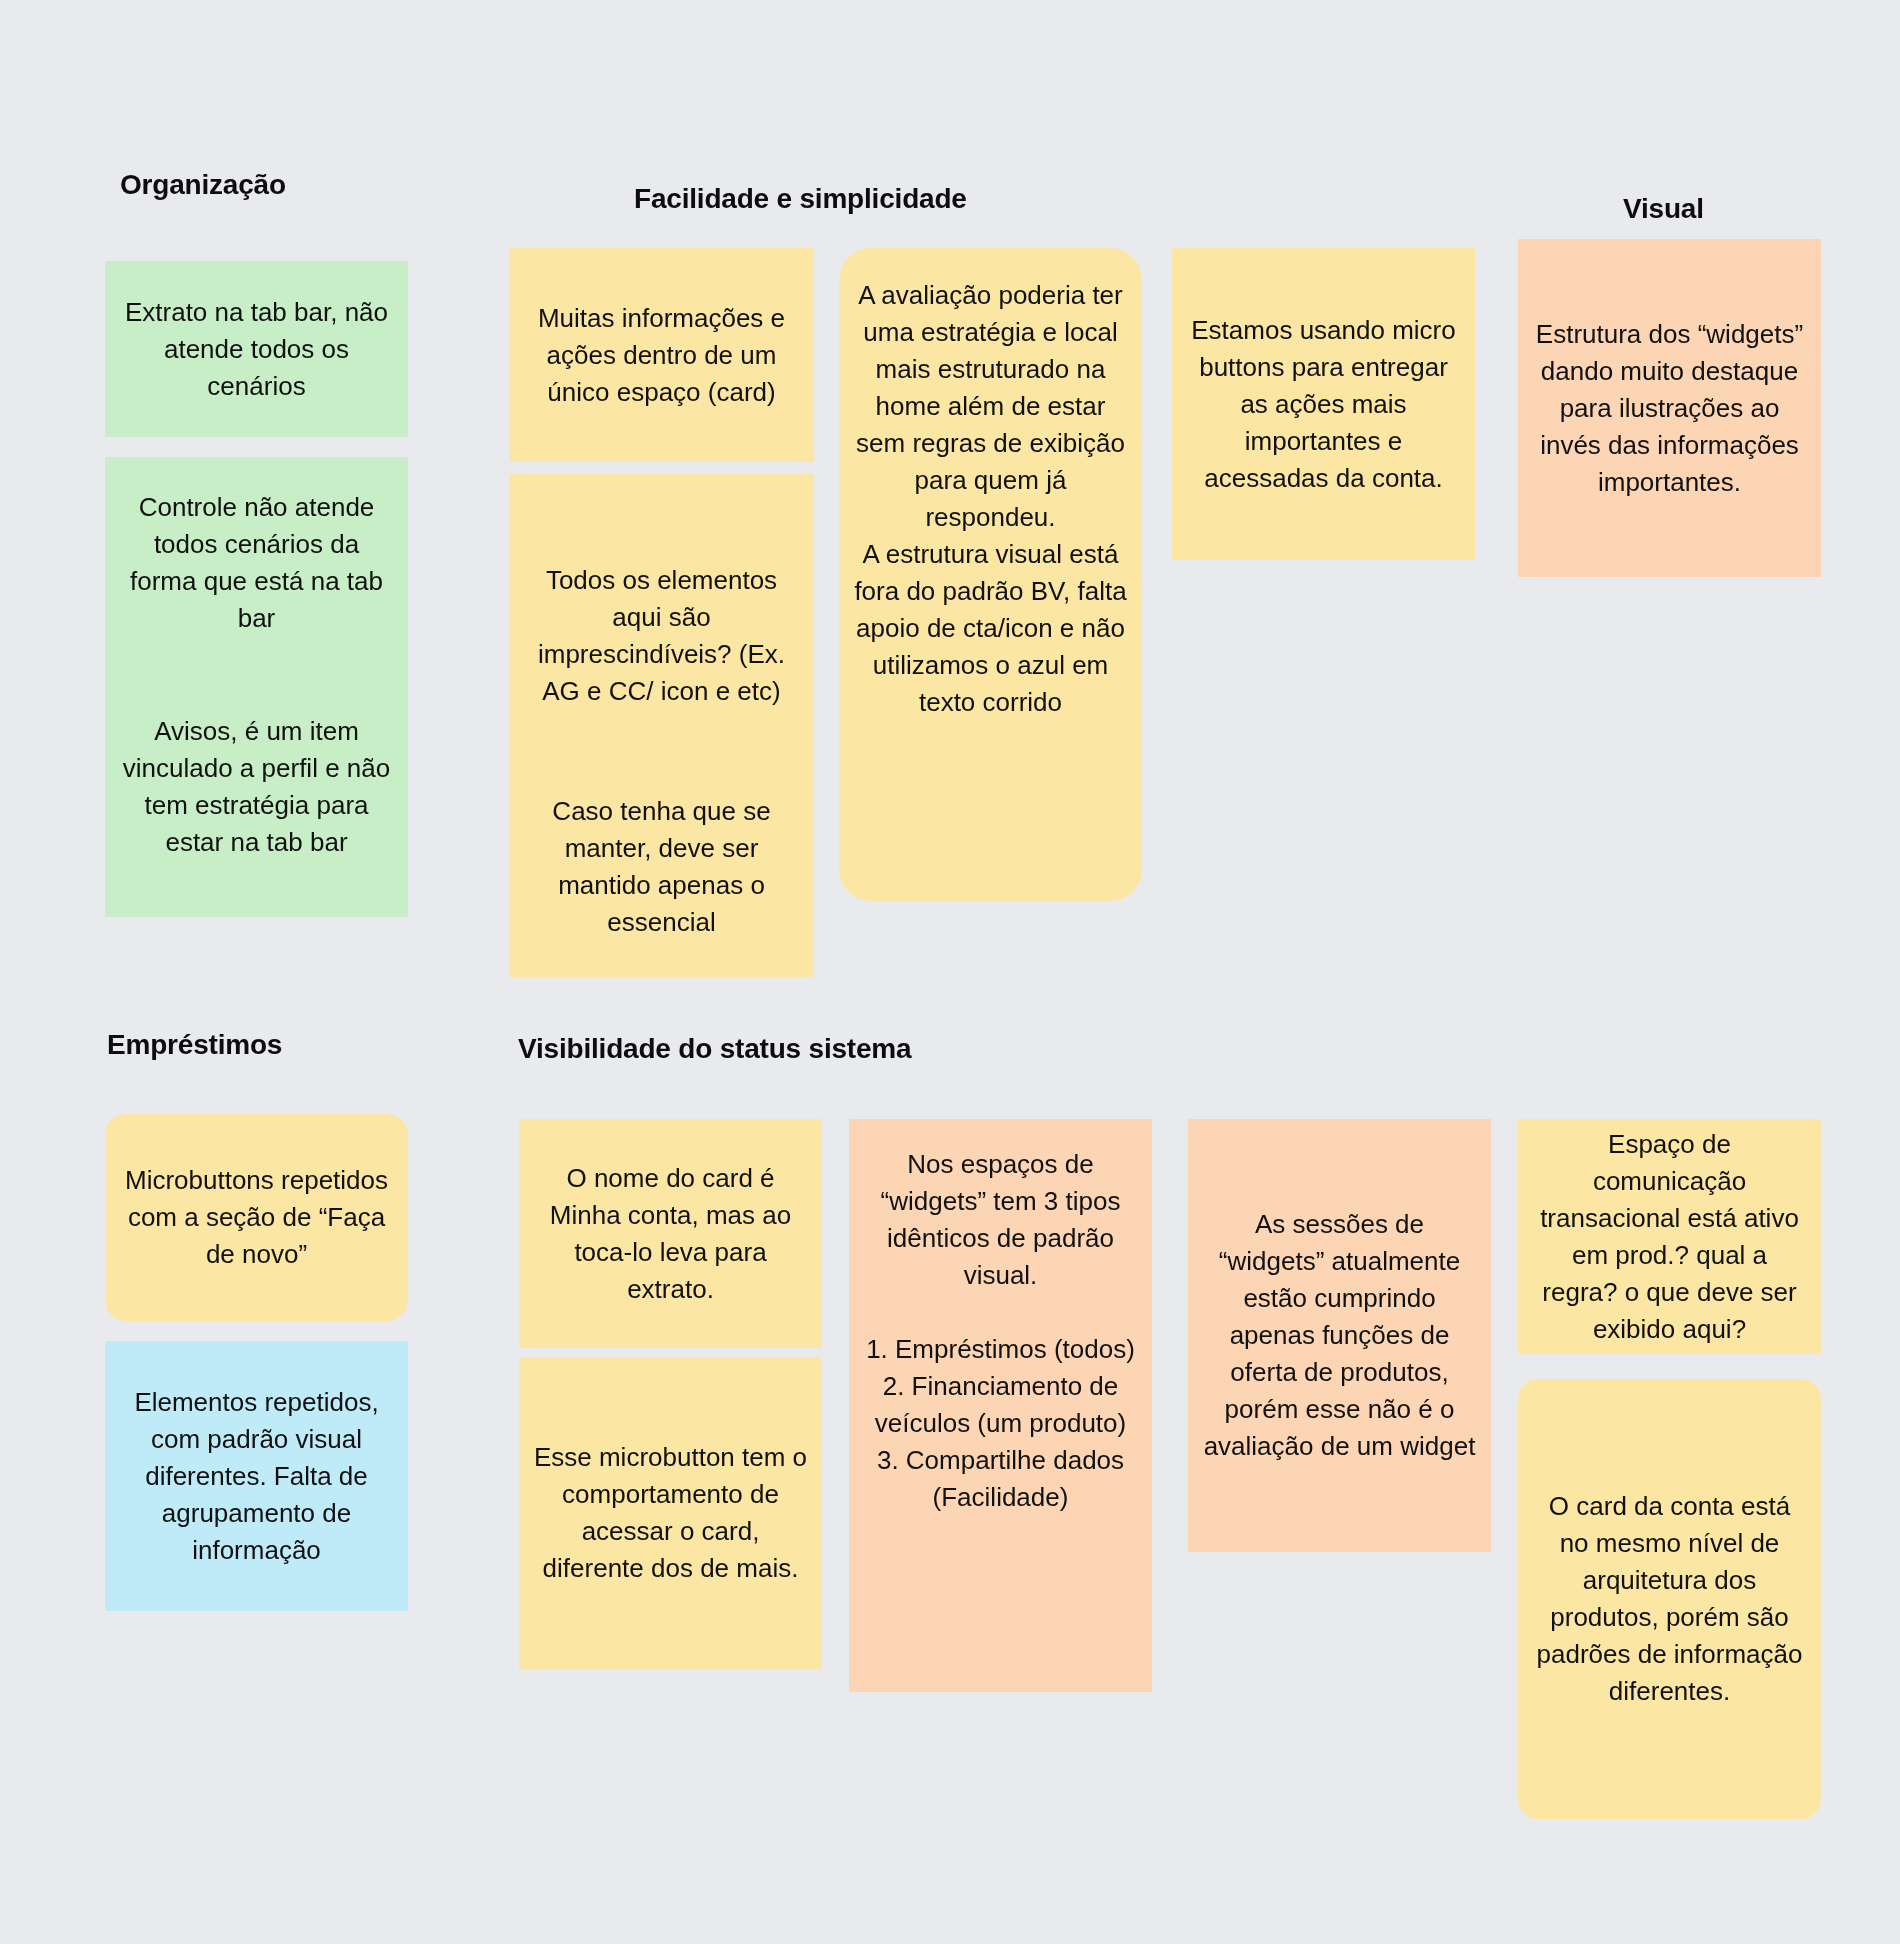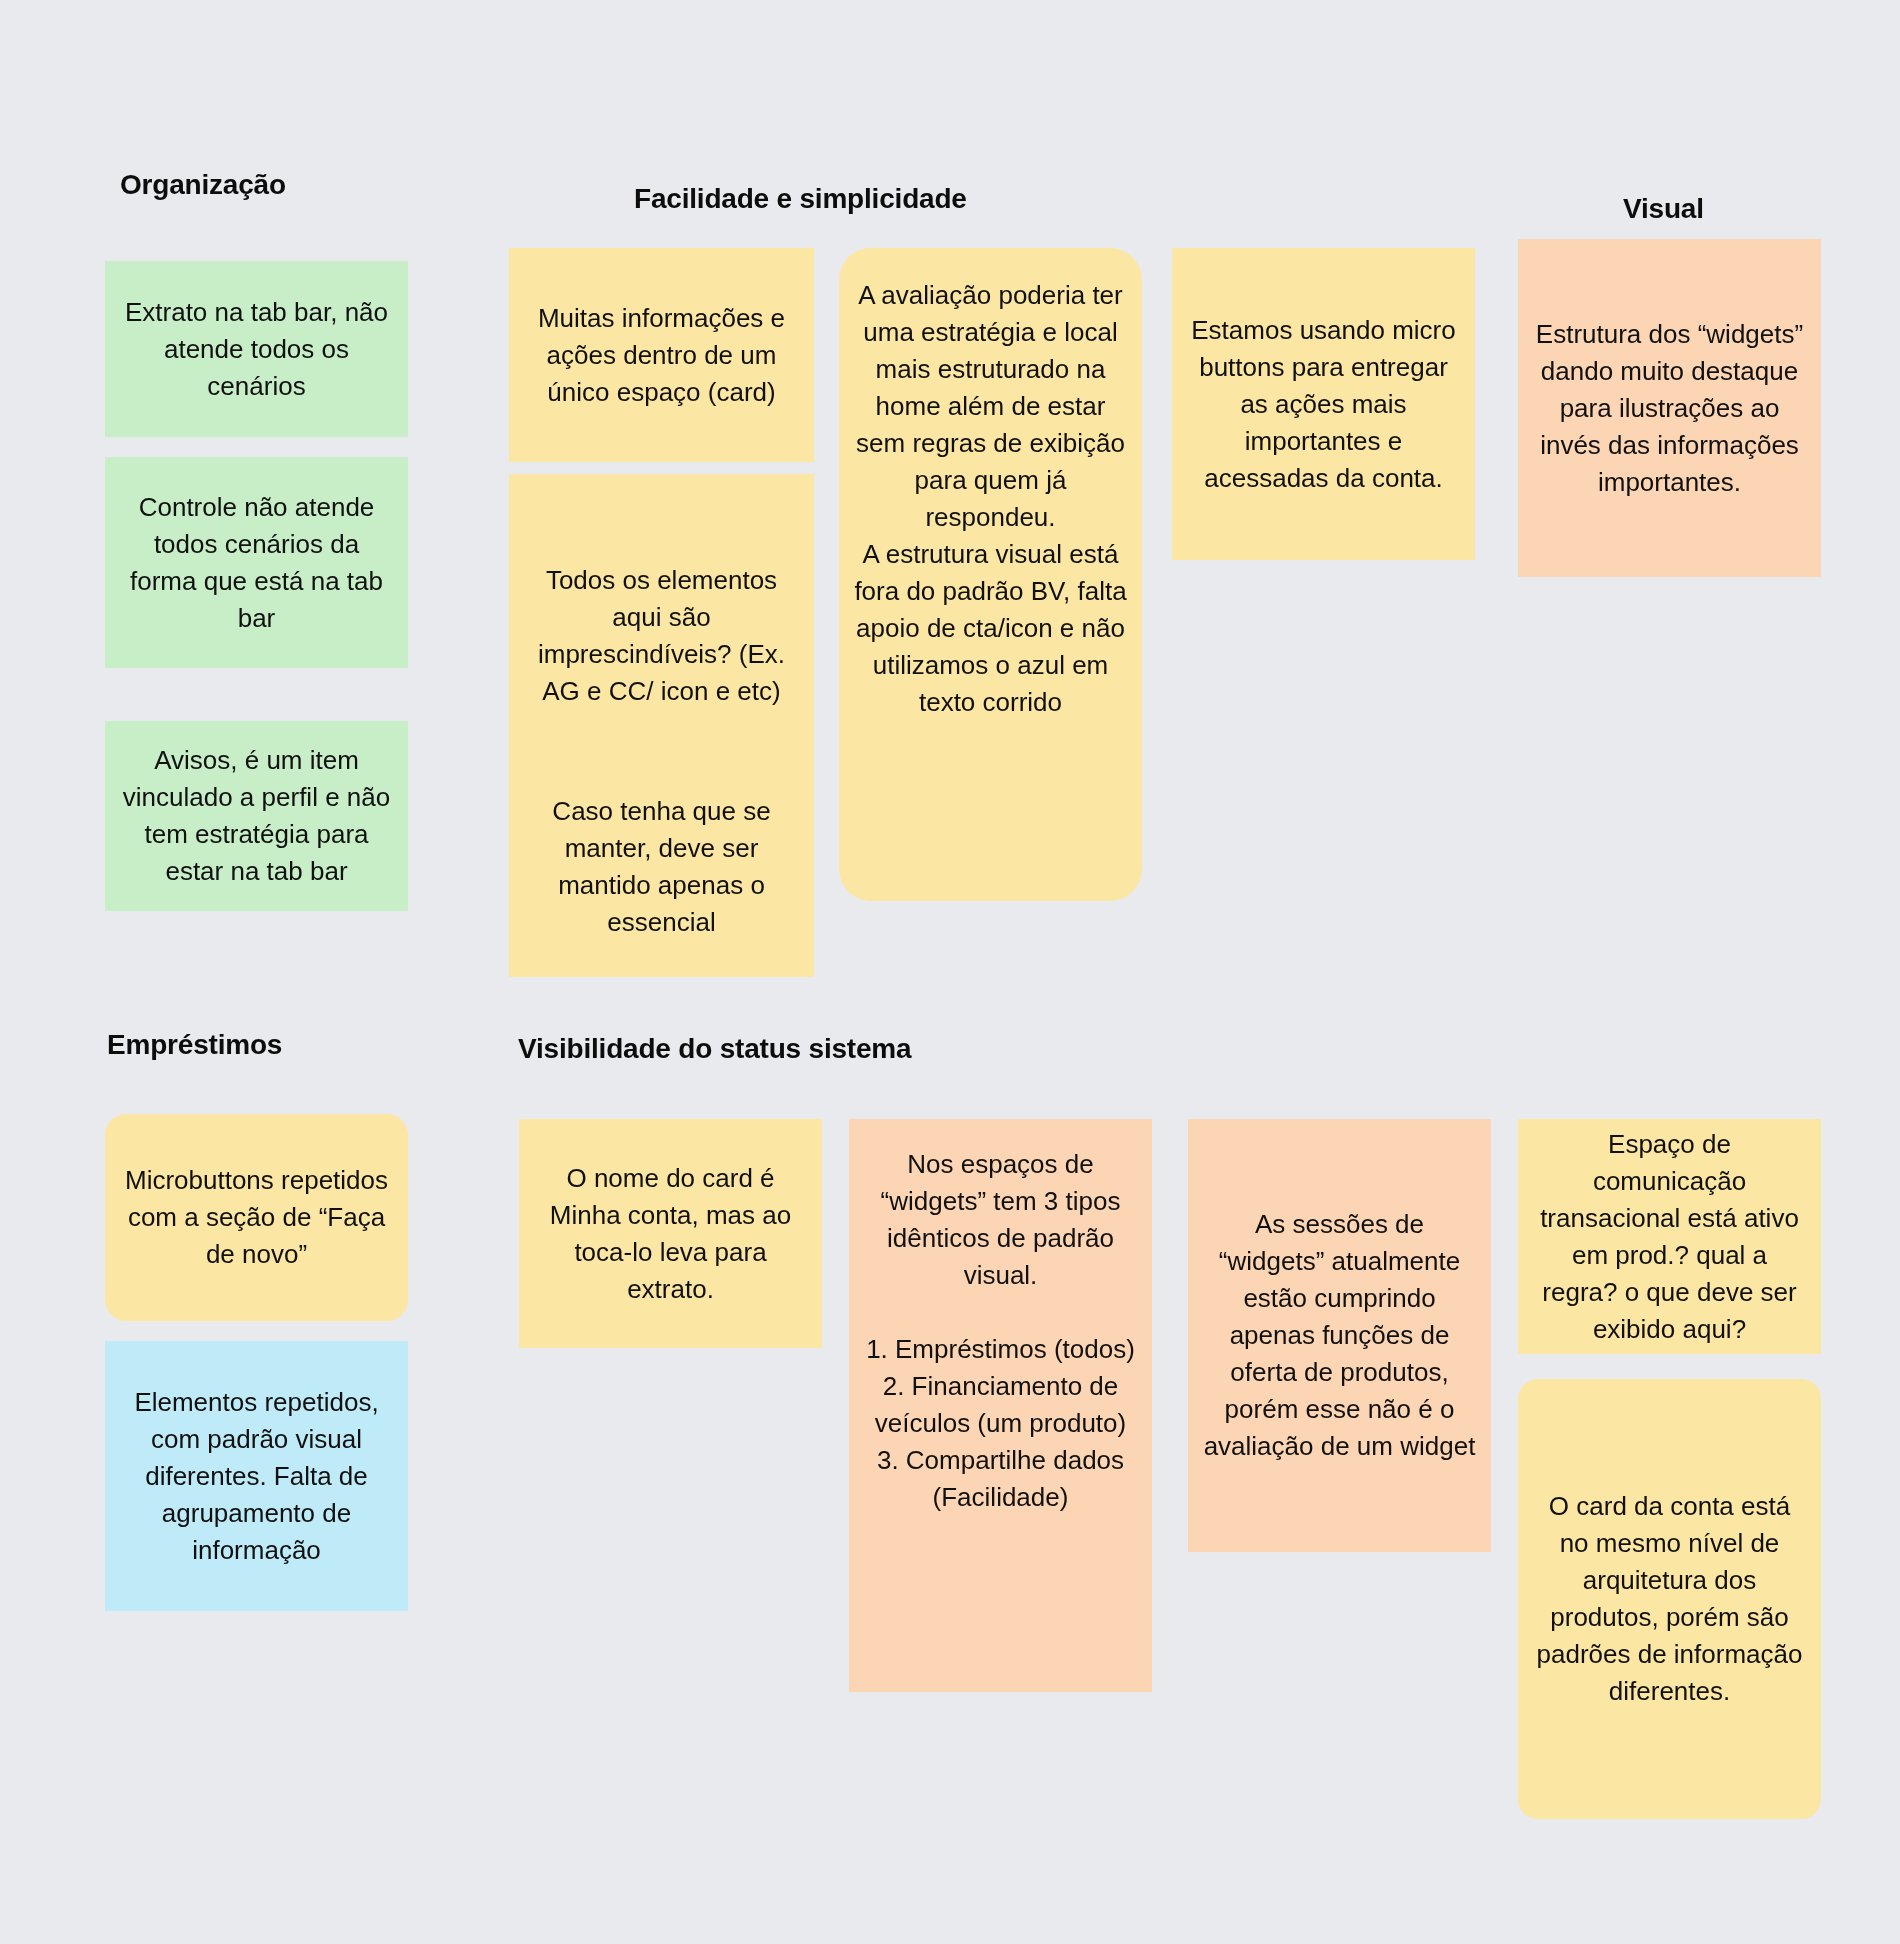--- a/index.html
+++ b/index.html
@@ -66,41 +66,42 @@
   <div class="section-title" style="left:1623px; top:193px;">Visual</div>
 
   <div class="section-title" style="left:107px; top:1029px;">Empréstimos</div>
 
   <div class="section-title" style="left:518px; top:1033px;">Visibilidade do status sistema</div>
 
   <div class="note note-green" style="left:105px; top:261px; width:303px; height:176px;">Extrato na tab bar, não atende todos os cenários</div>
 
   <div class="note note-green" style="left:105px; top:457px; width:303px; height:211px;">Controle não atende todos cenários da forma que está na tab bar</div>
 
-  <div class="note note-green" style="left:105px; top:721px; width:303px; height:190px;">Avisos, é um item vinculado a perfil e não tem estratégia para estar na tab bar</div>
+  <div class="note note-green" style="left:105px; top:656px; width:303px; height:261px;">Avisos, é um item vinculado a perfil e não tem estratégia para estar na tab bar</div>
 
   <div class="note note-yellow" style="left:509px; top:248px; width:305px; height:214px;">Muitas informações e ações dentro de um único espaço (card)</div>
 
   <div class="note note-yellow" style="left:509px; top:474px; width:305px; height:324px;">Todos os elementos aqui são imprescindíveis? (Ex. AG e CC/ icon e etc)</div>
 
   <div class="note note-yellow" style="left:509px; top:756px; width:305px; height:221px;">Caso tenha que se manter, deve ser mantido apenas o essencial</div>
 
   <div class="note note-yellow top-align" style="left:839px; top:248px; width:303px; height:653px; padding-top:29px;border-radius:32px;">A avaliação poderia ter uma estratégia e local mais estruturado na home além de estar sem regras de exibição para quem já respondeu.
 A estrutura visual está fora do padrão BV, falta apoio de cta/icon e não utilizamos o azul em texto corrido</div>
 
   <div class="note note-yellow" style="left:1172px; top:248px; width:303px; height:312px;">Estamos usando micro buttons para entregar as ações mais importantes e acessadas da conta.</div>
 
   <div class="note note-orange" style="left:1518px; top:239px; width:303px; height:338px;">Estrutura dos “widgets” dando muito destaque para ilustrações ao invés das informações importantes.</div>
 
   <div class="note note-yellow" style="left:105px; top:1114px; width:303px; height:207px;border-radius:21px;">Microbuttons repetidos com a seção de “Faça de novo”</div>
 
   <div class="note note-blue" style="left:105px; top:1341px; width:303px; height:270px;">Elementos repetidos, com padrão visual diferentes. Falta de agrupamento de informação</div>
 
   <div class="note note-yellow" style="left:519px; top:1119px; width:303px; height:229px;">O nome do card é Minha conta, mas ao toca-lo leva para extrato.</div>
 
+  <div class="note note-yellow" style="left:519px; top:1357px; width:303px; height:312px;">Esse microbutton tem o comportamento de acessar o card, diferente dos de mais.</div>
 
   <div class="note note-orange top-align" style="left:849px; top:1119px; width:303px; height:573px; padding-top:27px;">Nos espaços de “widgets” tem 3 tipos idênticos de padrão visual.
 
 1. Empréstimos (todos)
 2. Financiamento de veículos (um produto)
 3. Compartilhe dados (Facilidade)</div>
 
   <div class="note note-orange" style="left:1188px; top:1119px; width:303px; height:433px;">As sessões de “widgets” atualmente estão cumprindo apenas funções de oferta de produtos, porém esse não é o avaliação de um widget</div>
 
   <div class="note note-yellow" style="left:1518px; top:1119px; width:303px; height:235px;">Espaço de comunicação transacional está ativo em prod.? qual a regra? o que deve ser exibido aqui?</div>

